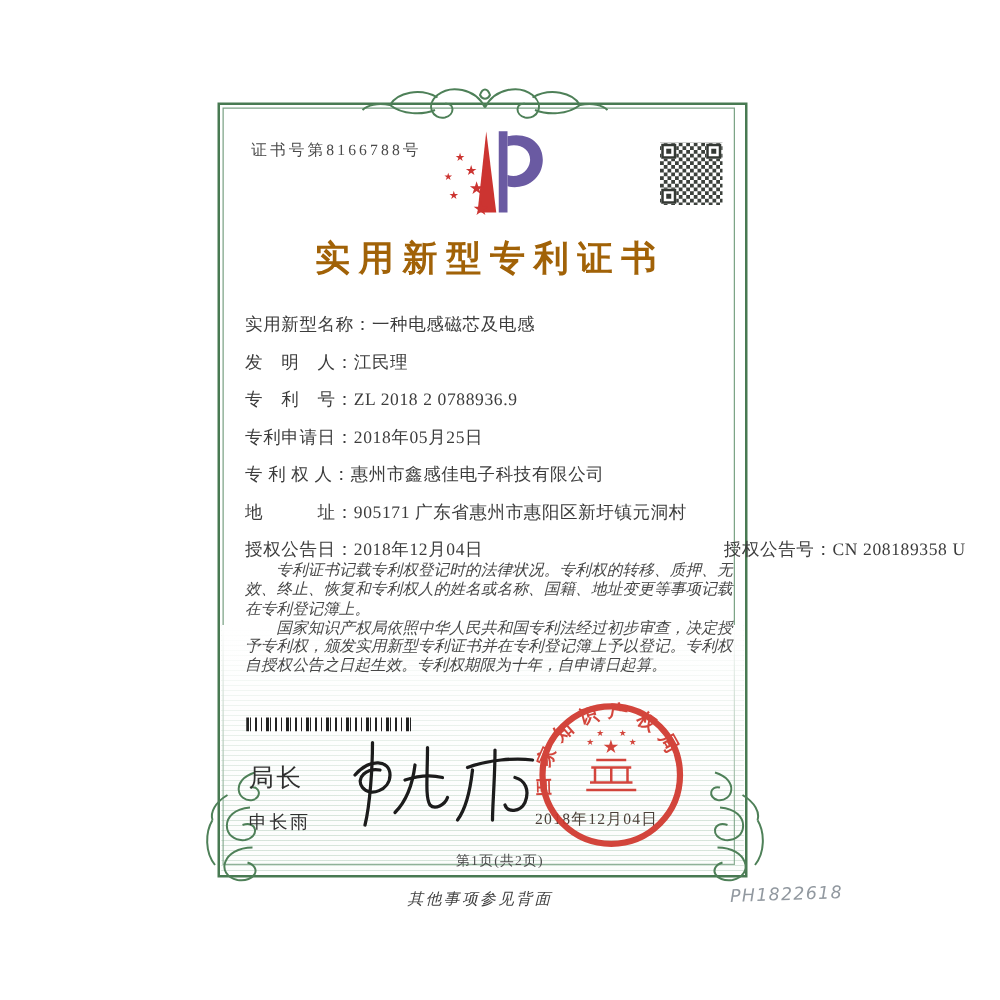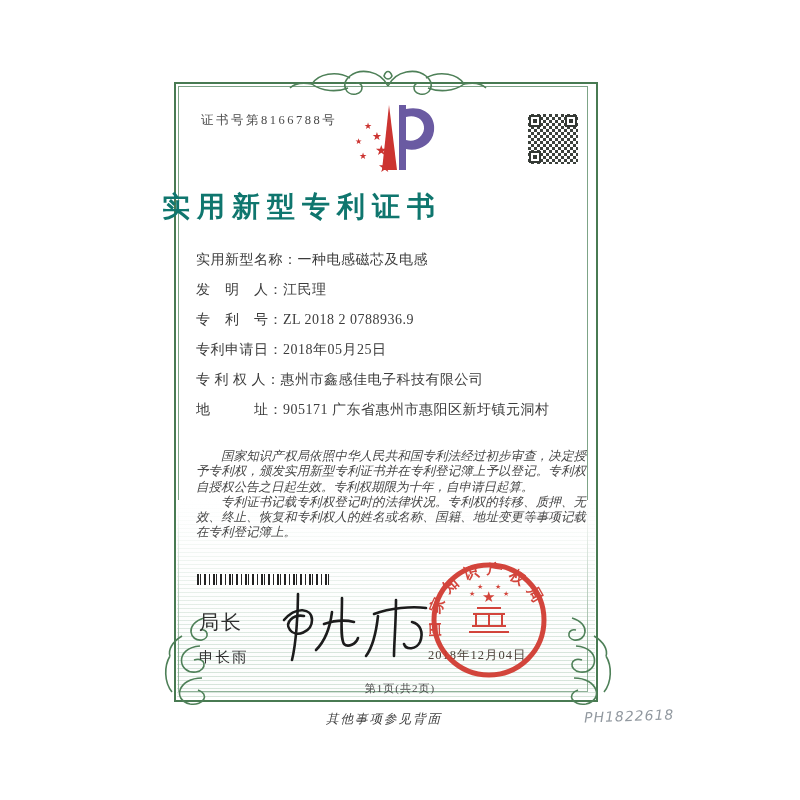--- a/index.html
+++ b/index.html
@@ -20,22 +20,22 @@
   #cert-no{left:201px;top:112px;font-size:12.5px;letter-spacing:2.5px;color:#4a4a4a;}
 
   #logo{left:344px;top:102px;width:92px;height:74px;}
   #qr{left:528px;top:114px;width:50px;height:50px;
       background:repeating-conic-gradient(#3c413c 0% 25%, #ffffff 0% 50%);
       background-size:6px 6px;}
   .finder{position:absolute;width:12px;height:12px;border:2px solid #343934;background:#fff;box-sizing:border-box;}
   .finder::after{content:"";position:absolute;left:2px;top:2px;width:4px;height:4px;background:#343934;}
   #f1{left:1px;top:1px;} #f2{right:1px;top:1px;} #f3{left:1px;bottom:1px;}
 
-  #title{left:162px;top:188px;width:420px;text-align:left;font-size:28px;font-weight:bold;
-         letter-spacing:7px;color:#0f766e;}
+  #title{left:182px;top:188px;width:420px;text-align:center;font-size:28px;font-weight:bold;
+         letter-spacing:7px;color:#a16207;}
 
   .field-row{position:absolute;left:196px;font-size:14px;color:#3c3c3c;letter-spacing:0.5px;white-space:nowrap;}
   .gz{position:absolute;left:383px;top:0;}
 
   #paragraphs{left:196px;top:449px;width:390px;font-size:12.5px;line-height:15.3px;
               color:#474747;font-style:italic;text-align:justify;}
   #paragraphs p{margin:0;text-indent:2em;}
 
   #barcode{left:197px;top:574px;width:132px;height:11px;
     background:
@@ -111,24 +111,28 @@
   </div>
 
   <div class="abs" id="title">实用新型专利证书</div>
 
   <div class="field-row" style="top:251px"><span>实用新型名称：</span><span>一种电感磁芯及电感</span></div>
   <div class="field-row" style="top:281px"><span>发　明　人：</span><span>江民理</span></div>
   <div class="field-row" style="top:311px"><span>专　利　号：</span><span>ZL 2018 2 0788936.9</span></div>
   <div class="field-row" style="top:341px"><span>专利申请日：</span><span>2018年05月25日</span></div>
   <div class="field-row" style="top:371px"><span>专 利 权 人：</span><span>惠州市鑫感佳电子科技有限公司</span></div>
   <div class="field-row" style="top:401px"><span>地　　　址：</span><span>905171 广东省惠州市惠阳区新圩镇元洞村</span></div>
+  <div class="field-row" style="top:431px;width:390px">
+    <span>授权公告日：</span><span>2018年12月04日</span>
+    <span class="gz"><span>授权公告号：</span><span>CN 208189358 U</span></span>
+  </div>
 
   <div class="abs" id="paragraphs">
+    <p>专利证书记载专利权登记时的法律状况。专利权的转移、质押、无效、终止、恢复和专利权人的姓名或名称、国籍、地址变更等事项记载在专利登记簿上。</p>
     <p>国家知识产权局依照中华人民共和国专利法经过初步审查，决定授予专利权，颁发实用新型专利证书并在专利登记簿上予以登记。专利权自授权公告之日起生效。专利权期限为十年，自申请日起算。</p>
-    <p>专利证书记载专利权登记时的法律状况。专利权的转移、质押、无效、终止、恢复和专利权人的姓名或名称、国籍、地址变更等事项记载在专利登记簿上。</p>
   </div>
 
   <div class="abs" id="barcode"></div>
   <div class="abs" id="signer-title">局长</div>
   <div class="abs" id="signer-name">申长雨</div>
 
   <svg class="abs" id="signature" viewBox="0 0 176 82">
     <g stroke="#1c1c1c" stroke-width="2.6" fill="none" stroke-linecap="round">
       <path d="M18,34 C30,20 46,22 46,34 C46,46 30,52 24,44 C18,36 28,28 38,30"></path>
       <path d="M32,8 C32,28 30,58 26,74"></path>

